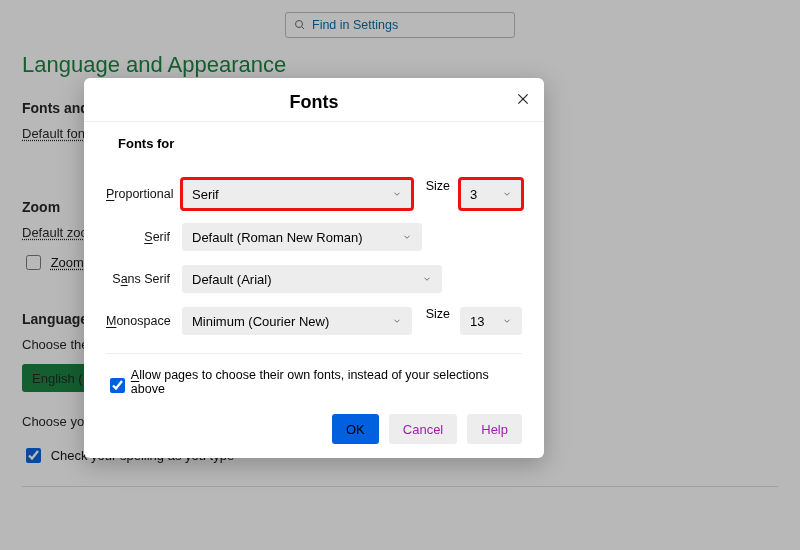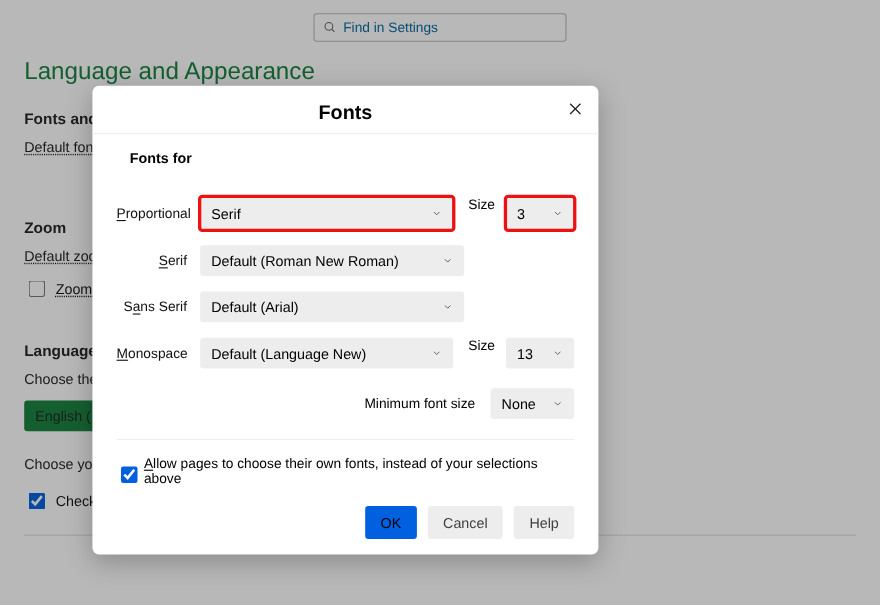--- a/index.html
+++ b/index.html
@@ -37,21 +37,21 @@
   .underline-letter { text-decoration:underline; text-underline-offset:2px; }
   .hl-red { outline: 3px solid #e11; outline-offset:-1px; border-radius:2px; }
   .sizewrap { display:flex; align-items:flex-start; margin-left:14px; }
   .sizewrap .szlbl { font-size:12.5px; margin-right:10px; }
   .sel.num { width:62px; }
   .minrow { display:flex; justify-content:flex-end; align-items:center; margin-top:18px; }
   .minrow .szlbl { margin-right:14px; font-size:12.5px;}
   .dlg-rule { border:none; border-top:1px solid #eee; margin:18px 0 14px; }
   .allow-row { display:flex; align-items:flex-end; font-size:12.5px; }
   .btnrow { display:flex; justify-content:flex-end; gap:10px; margin-top:18px; padding-right:22px; }
-  .btn { height:30px; padding:0 14px; border-radius:3px; font-size:13px; border:none; cursor:pointer; background:#ededed; color:#404040;}
+  .btn { height:30px; padding:0 14px; border-radius:3px; font-size:13px; border:none; cursor:pointer; background:#ededed; color:#a21caf;}
   .btn.primary { background:#0060df; color:#000000; }
 </style>
 </head>
 <body>
 
 <div class="page">
   <div class="search-wrap">
     <div class="search">
       <svg viewBox="0 0 24 24">
           <circle cx="10" cy="10" r="7"></circle>
@@ -138,64 +138,53 @@
         <span class="chev-inline">
             <svg viewBox="0 0 24 24">
               <polyline points="6 9 12 15 18 9"></polyline>
             </svg>
           </span>
       </div>
     </div>
 
     <div class="formrow">
       <div class="left-lbl">S<span class="underline-letter">a</span>ns Serif</div>
-      <div class="sel small" style="width:240px">
+      <div class="sel small" style="width:260px">
         <span>Default (Arial)</span>
         <span class="chev-inline">
             <svg viewBox="0 0 24 24">
               <polyline points="6 9 12 15 18 9"></polyline>
             </svg>
           </span>
       </div>
     </div>
 
     <div class="formrow">
       <div class="left-lbl"><span class="underline-letter">M</span>onospace</div>
       <div class="sel small" style="width:240px">
-        <span>Default (Language New)</span>
+        <span>Minimum (Courier New)</span>
         <span class="chev-inline">
             <svg viewBox="0 0 24 24">
               <polyline points="6 9 12 15 18 9"></polyline>
             </svg>
           </span>
       </div>
       <div class="sizewrap">
         <span class="szlbl">Size</span>
         <div class="sel num small">
           <span>13</span>
           <span class="chev-inline">
               <svg viewBox="0 0 24 24">
                 <polyline points="6 9 12 15 18 9"></polyline>
               </svg>
             </span>
         </div>
       </div>
     </div>
 
-    <div class="minrow">
-      <span class="szlbl">Minimum font size</span>
-      <div class="sel small" style="width:76px">
-        <span>None</span>
-        <span class="chev-inline">
-            <svg viewBox="0 0 24 24">
-              <polyline points="6 9 12 15 18 9"></polyline>
-            </svg>
-          </span>
-      </div>
-    </div>
 
     <hr class="dlg-rule">
 
     <div class="allow-row">
       <input type="checkbox" class="cb" checked="" style="">
       <span><span class="underline-letter">A</span><span>llow pages to choose their own fonts, instead of your selections above</span></span>
     </div>
   </div>
 
   <div class="btnrow">

